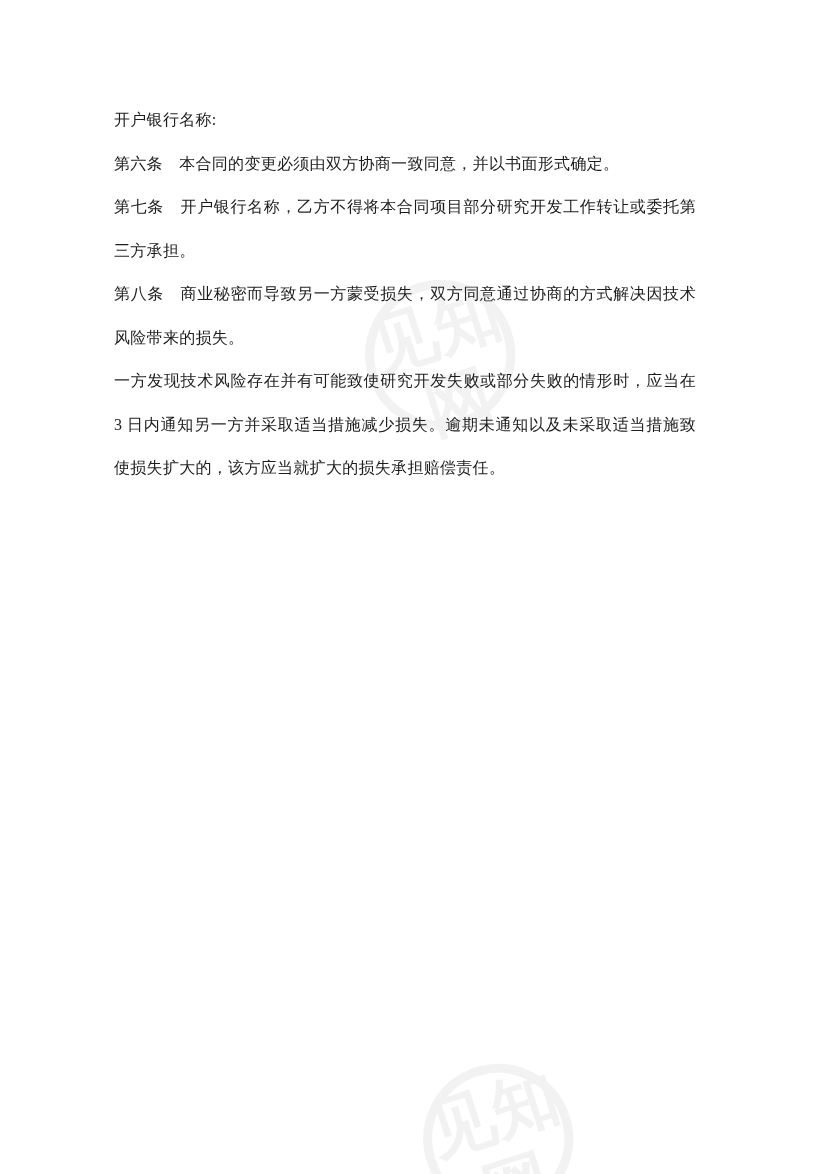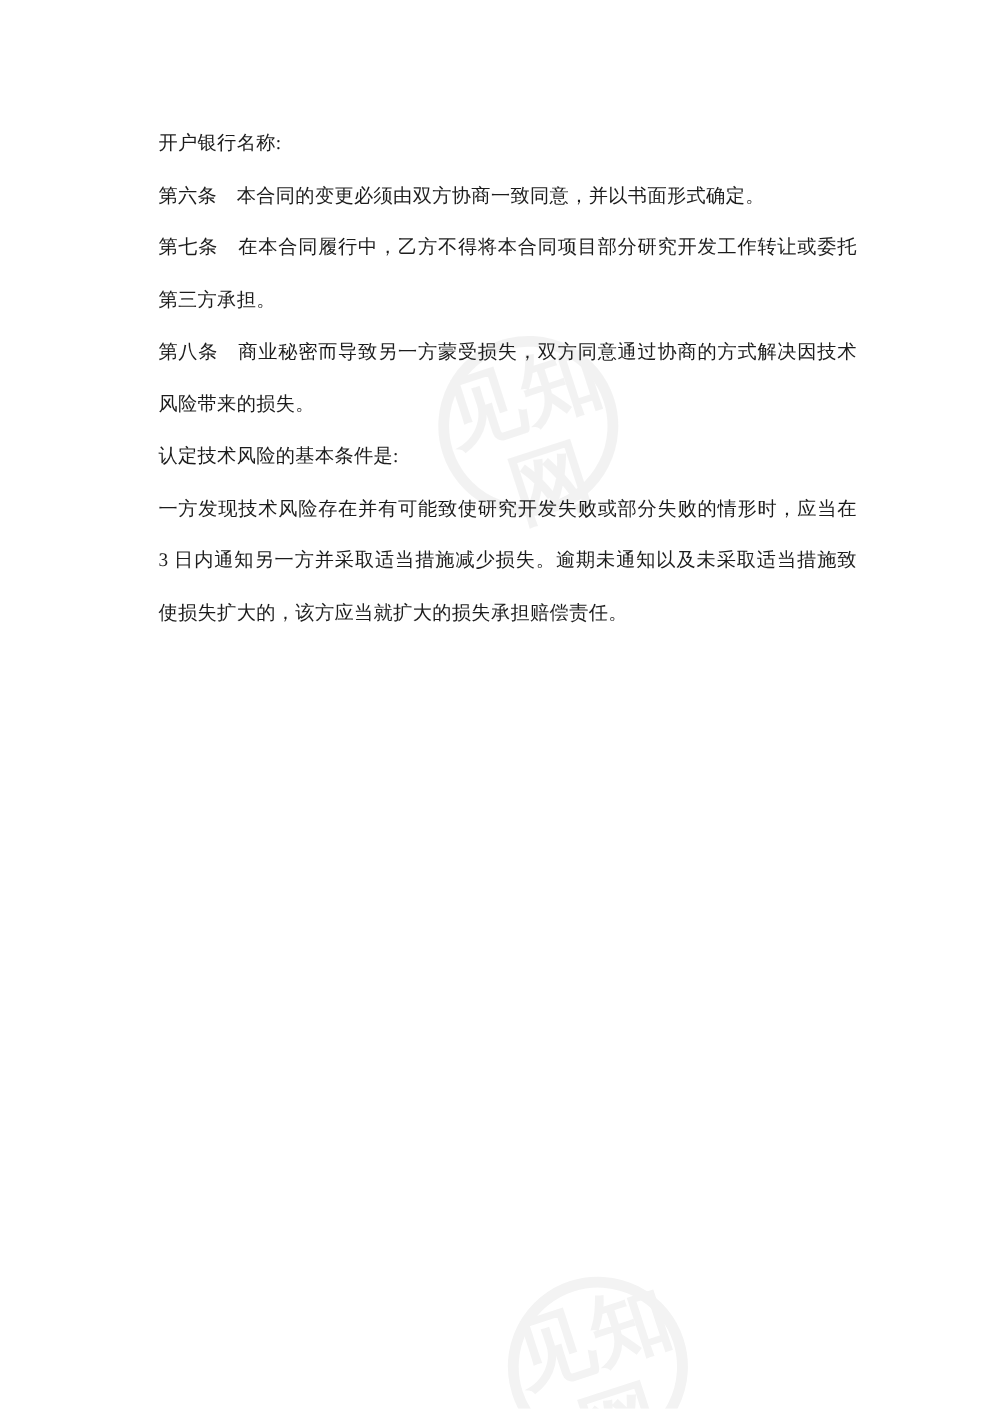--- a/index.html
+++ b/index.html
@@ -8,21 +8,21 @@
     position: relative;
     width: 830px;
     height: 1174px;
     background: #ffffff;
     overflow: hidden;
     font-family: "Liberation Serif", "DejaVu Serif", serif;
     color: #1c1c1c;
   }
   .content {
     position: absolute;
-    left: 132px;
+    left: 114px;
     top: 98px;
     width: 582px;
     font-size: 16px;
     line-height: 43.5px;
     letter-spacing: 0.3px;
   }
   .para { margin: 0; }
   .para.justify { text-align: justify; text-justify: inter-ideograph; }
   .para.indent { padding-left: 22px; }
   .field-left { display: inline-block; width: 300px; }
@@ -69,19 +69,18 @@
   </div>
 
   <div class="watermark wm2">
     <div class="wm-circle"></div>
     <div class="wm-text">见知网</div>
   </div>
 
   <div class="content" id="content">
       <div class="para">开户银行名称:</div>
       <div class="para justify">第六条　本合同的变更必须由双方协商一致同意，并以书面形式确定。</div>
-      <div class="para justify">第七条　在本合同履行中，乙方不得将本合同项目部分研究开发工作转让或委托第三方承担。</div>
+      <div class="para justify">第七条　开户银行名称，乙方不得将本合同项目部分研究开发工作转让或委托第三方承担。</div>
       <div class="para justify">第八条　商业秘密而导致另一方蒙受损失，双方同意通过协商的方式解决因技术风险带来的损失。</div>
-      <div class="para">认定技术风险的基本条件是:</div>
       <div class="para justify">一方发现技术风险存在并有可能致使研究开发失败或部分失败的情形时，应当在 3 日内通知另一方并采取适当措施减少损失。逾期未通知以及未采取适当措施致使损失扩大的，该方应当就扩大的损失承担赔偿责任。</div>
     </div>
 
 </div>
 
 </body></html>

